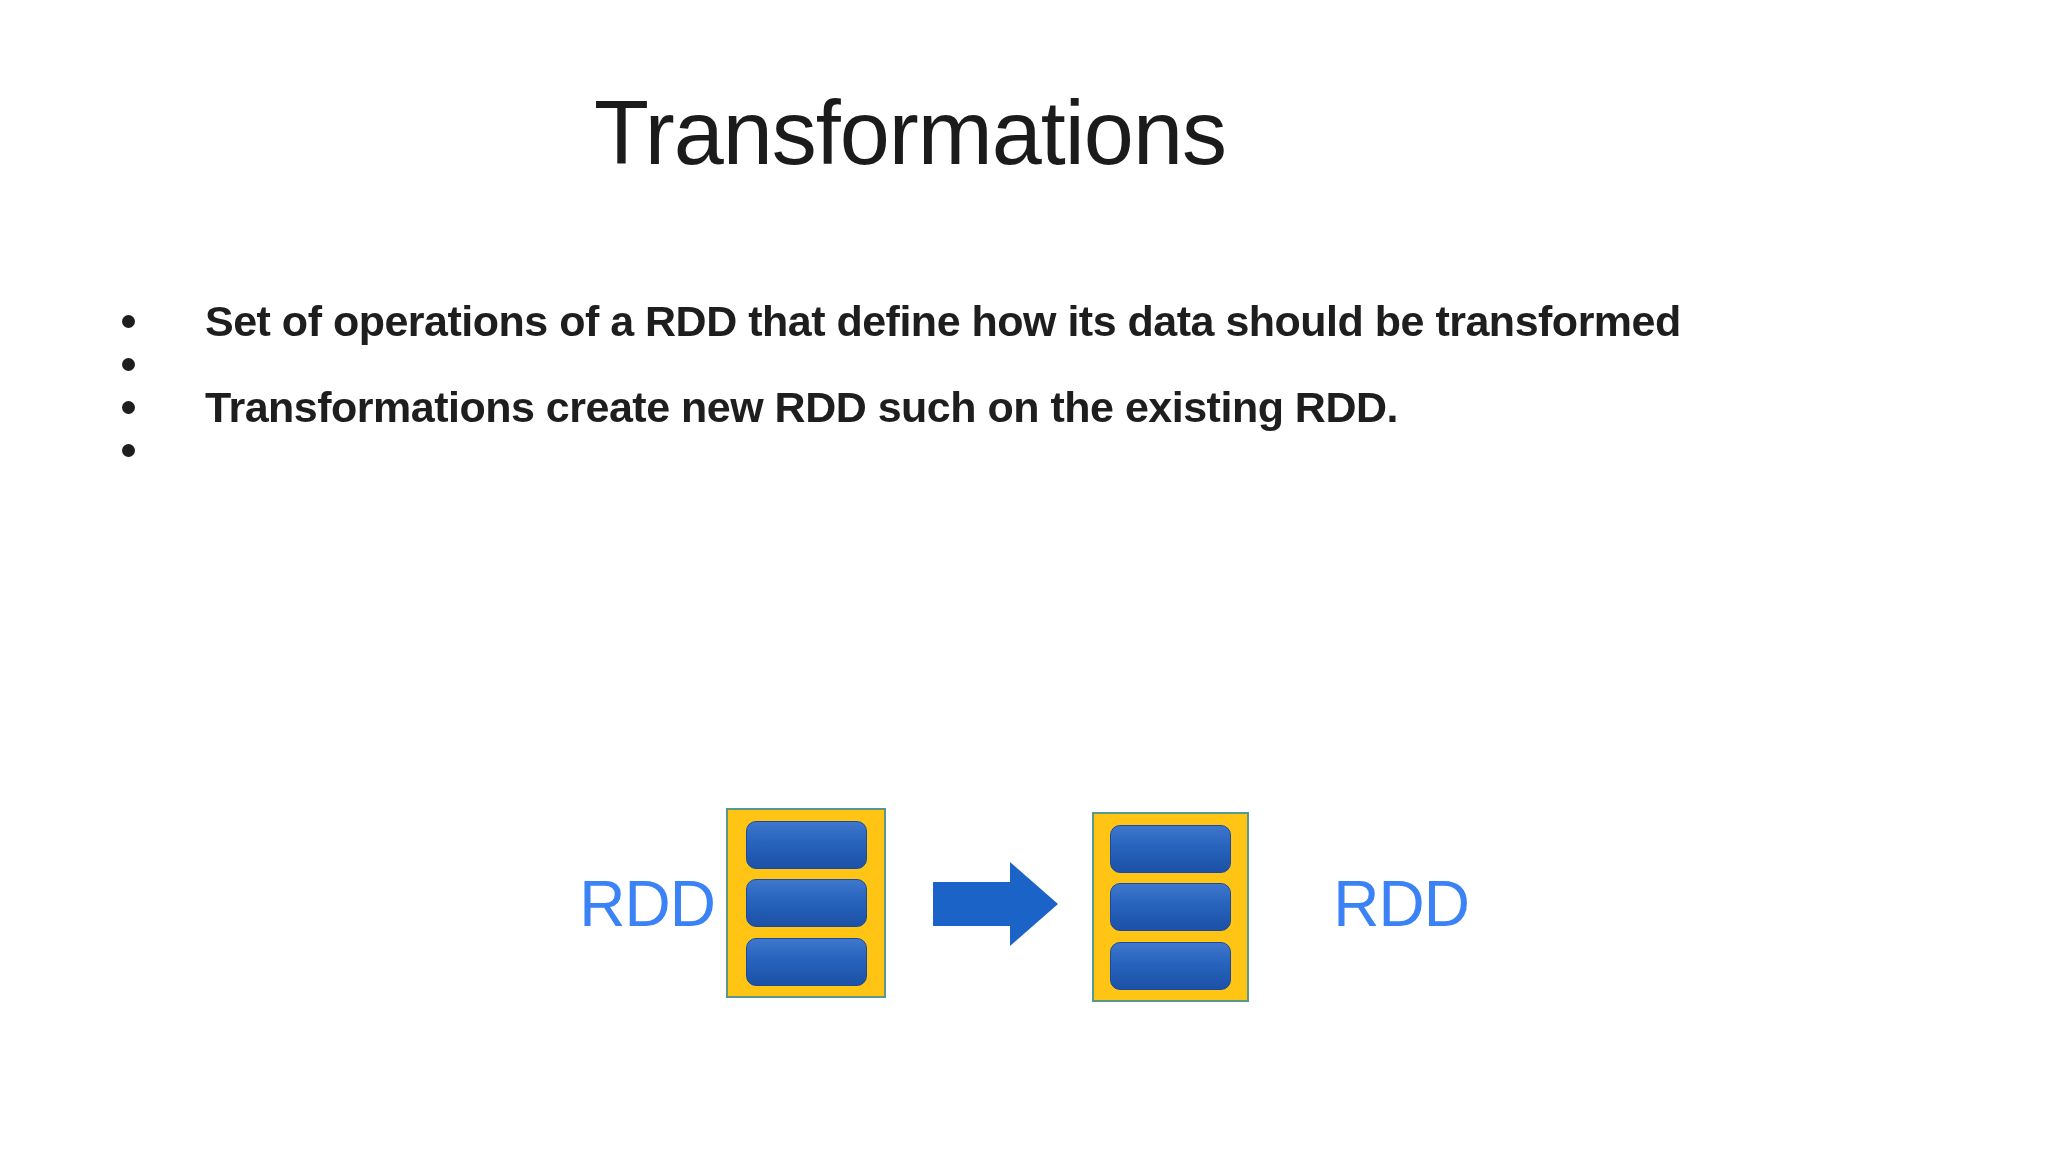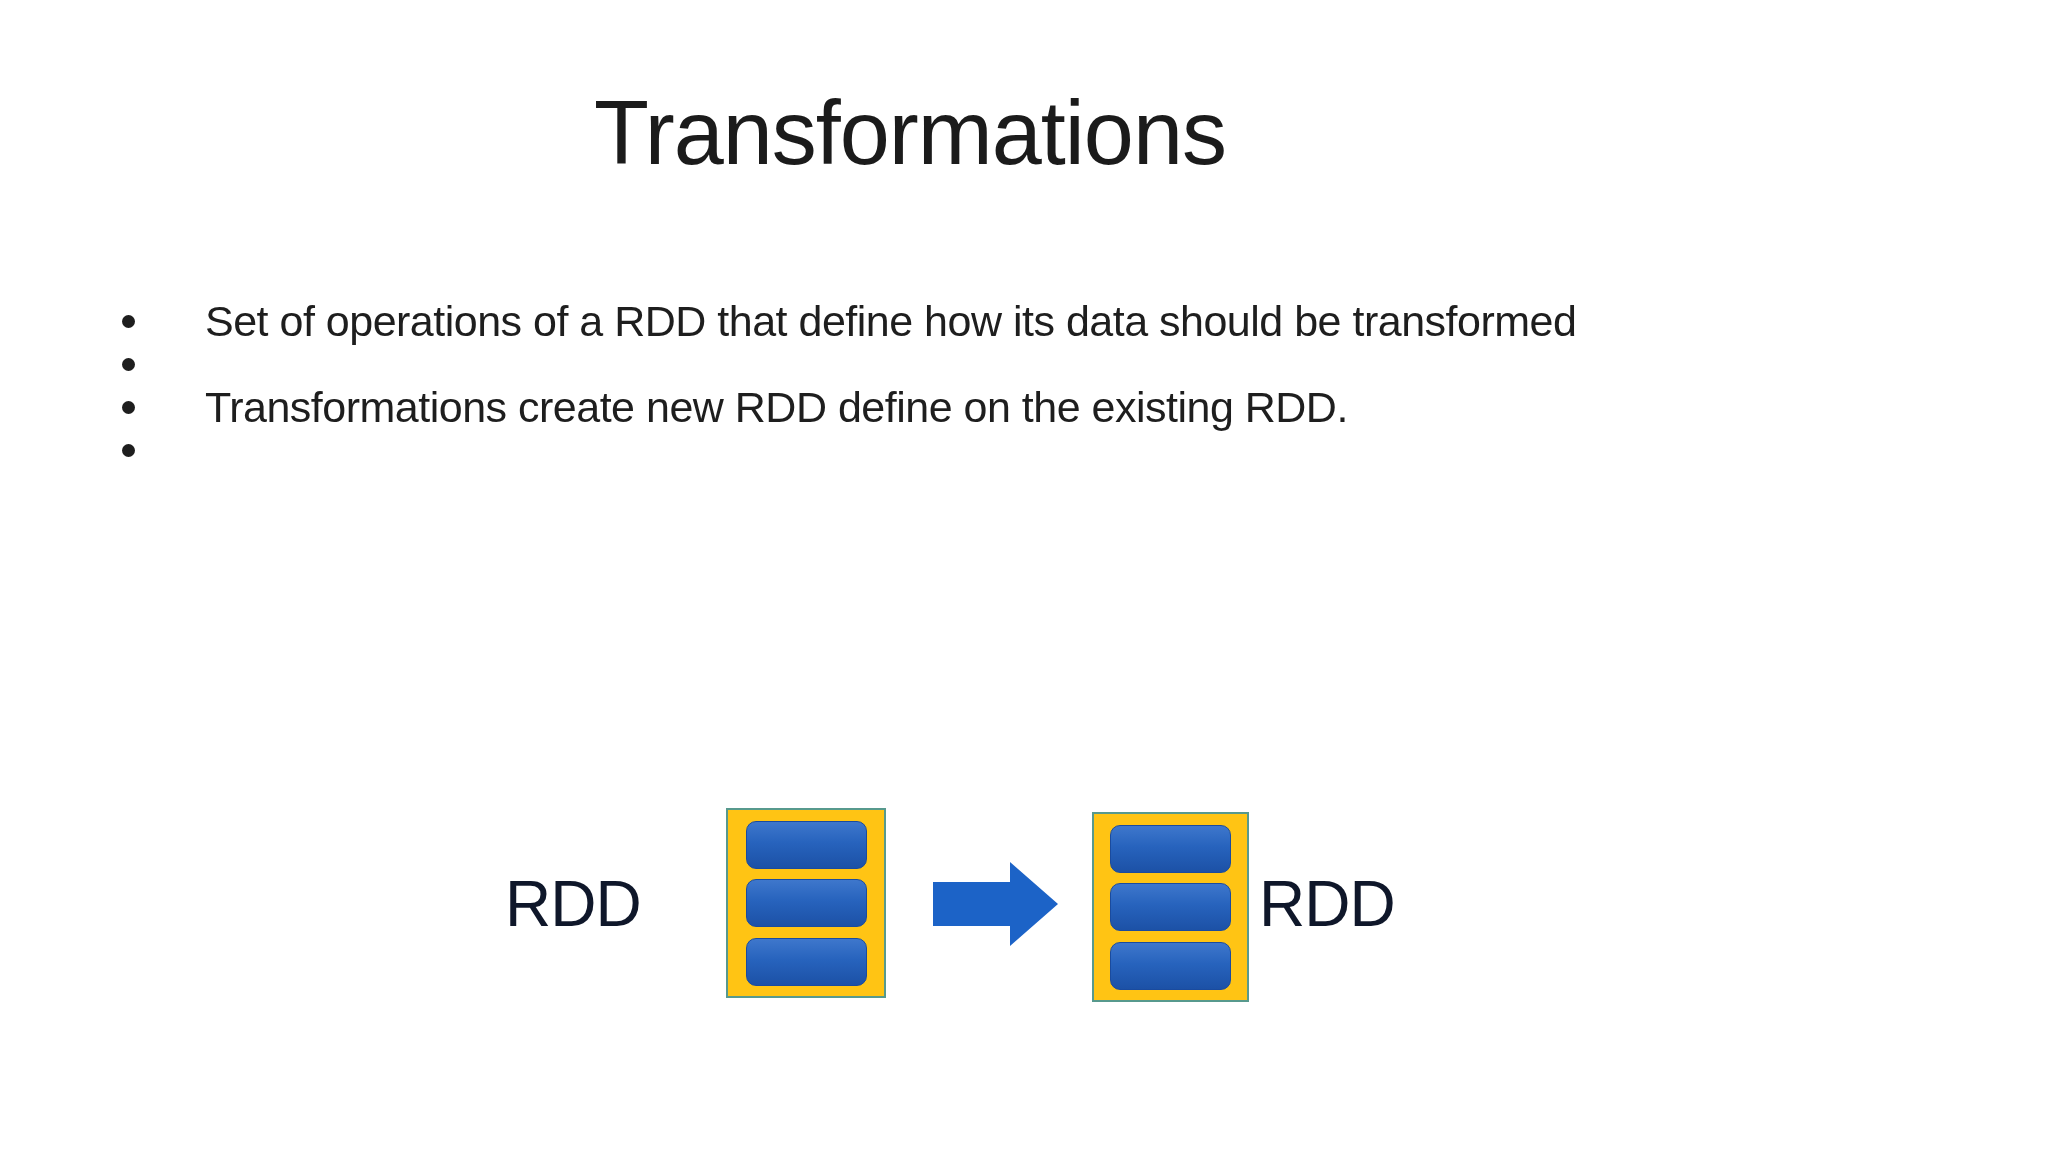--- a/index.html
+++ b/index.html
@@ -41,41 +41,42 @@
     list-style: none;
   }
   ul.bullets li {
     position: relative;
     padding-left: 83px;
     font-size: 43px;
     line-height: 86px;
     letter-spacing: -0.5px;
     color: #1e1e1e;
     white-space: nowrap;
+    font-weight: bold;
   }
   ul.bullets li .dot {
     position: absolute;
     left: 0;
     top: 50%;
     margin-top: -6.5px;
     width: 13px;
     height: 13px;
     border-radius: 50%;
     background: #1e1e1e;
   }
   .diagram { position: absolute; left: 0; top: 0; width: 100%; height: 100%; pointer-events: none; }
   .rdd-label {
     position: absolute;
     top: 872px;
     width: 210px;
-    text-align: left;
+    text-align: right;
     font-size: 64px;
     line-height: 1.0;
     letter-spacing: -1px;
-    color: #0f172a;
+    color: #3b82f6;
   }
   .rdd-label.left  { left: 505px; }
   .rdd-label.right { left: 1259px; }
   .rdd-box {
     position: absolute;
     background: var(--box-yellow);
     border: 2px solid var(--box-border);
     box-sizing: border-box;
     display: flex;
     flex-direction: column;
@@ -104,21 +105,21 @@
   <ul class="bullets">
     <li>
       <span class="dot"></span>
       <span>Set of operations of a RDD that define how its data should be transformed</span>
     </li>
     <li>
       <span class="dot"></span>
     </li>
     <li>
       <span class="dot"></span>
-      <span>Transformations create new RDD define on the existing RDD.</span>
+      <span>Transformations create new RDD such on the existing RDD.</span>
     </li>
     <li>
       <span class="dot"></span>
     </li>
   </ul>
 
   <div class="diagram">
 
     <div class="rdd-label left">RDD</div>
 

